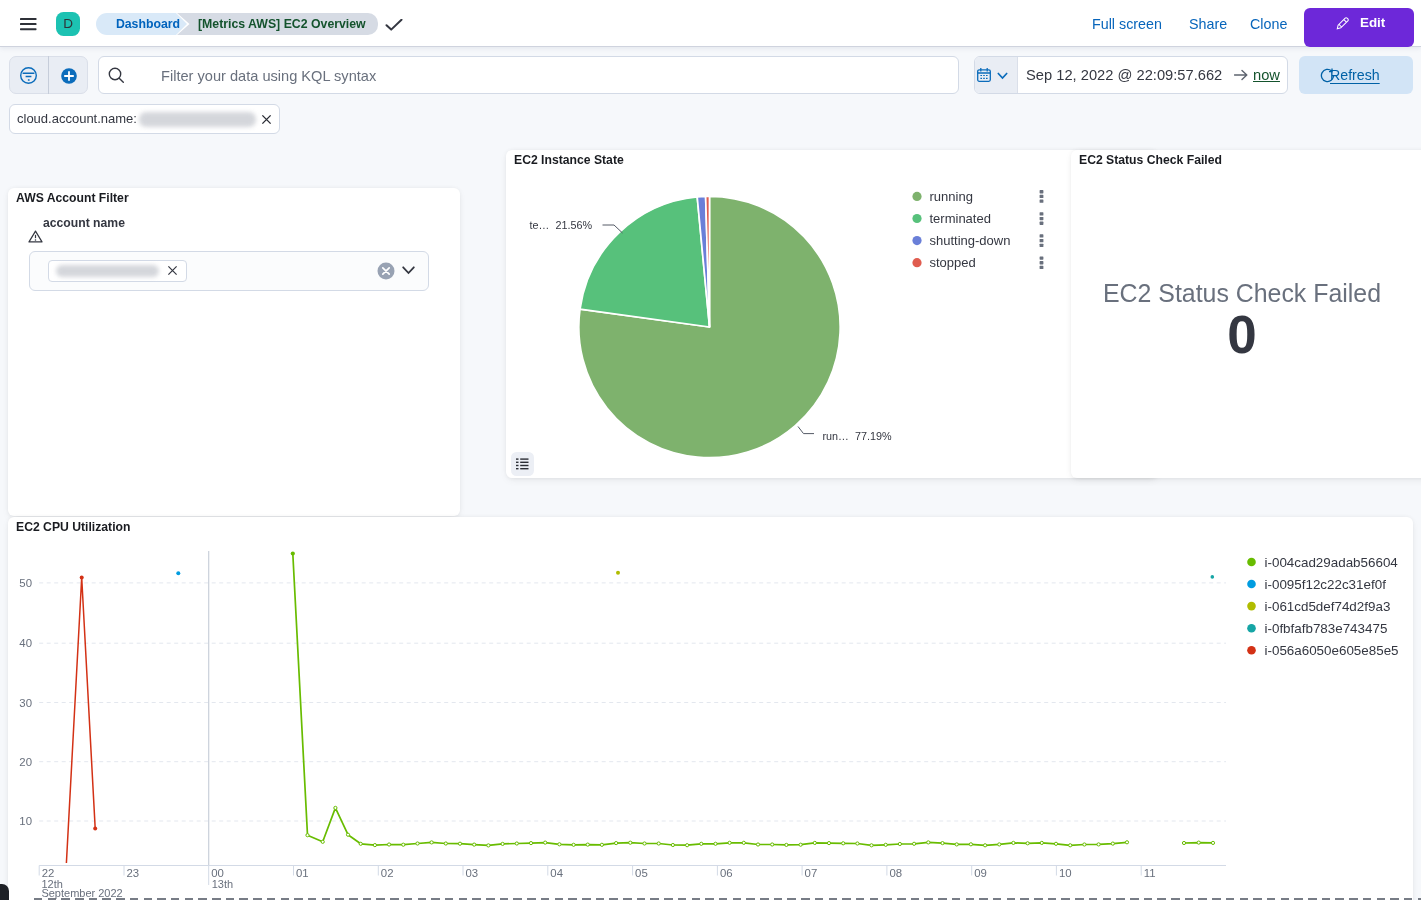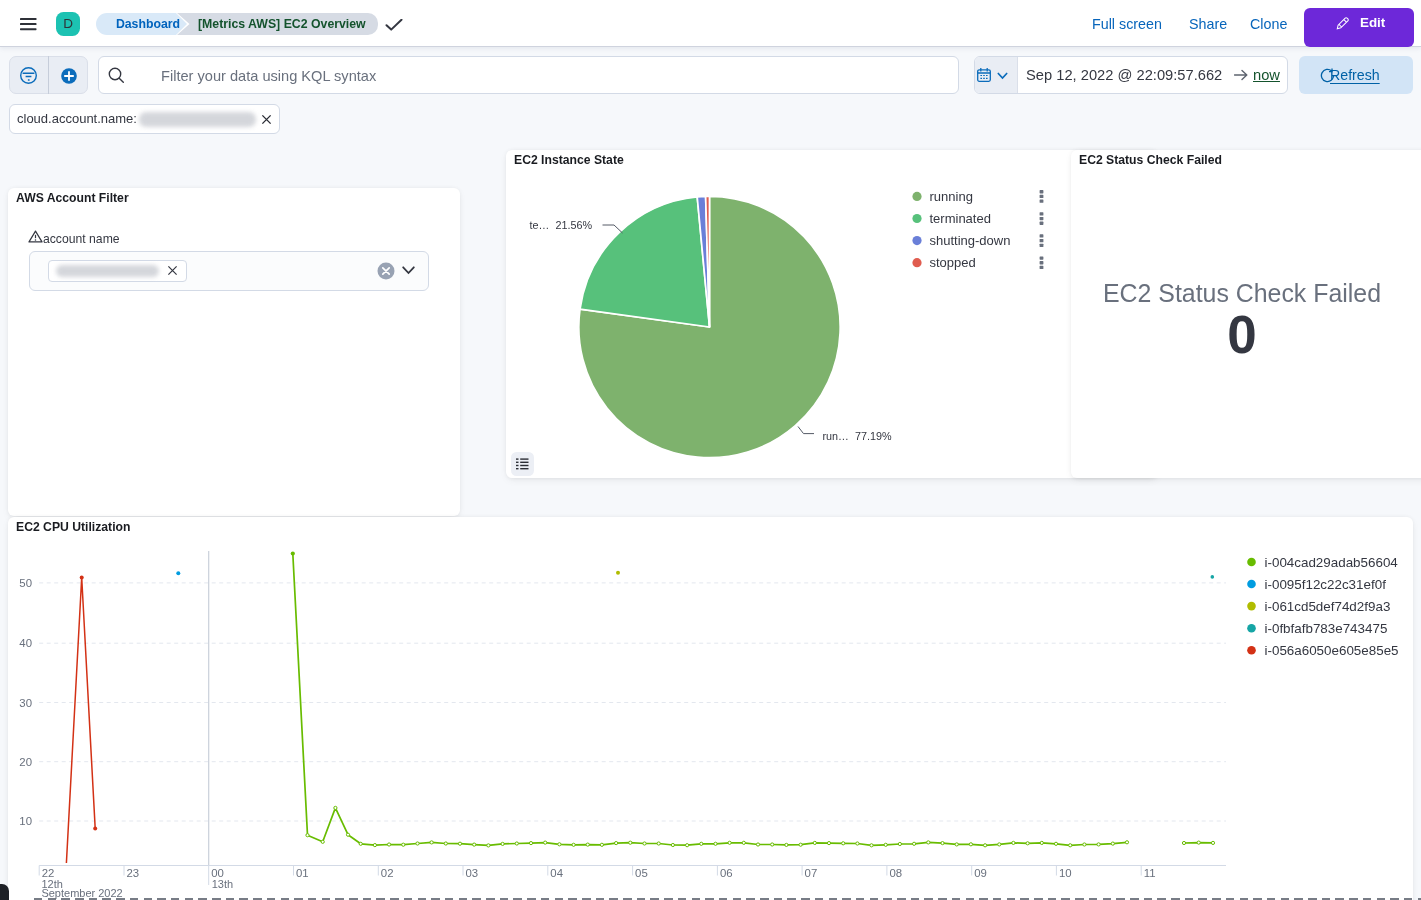--- a/index.html
+++ b/index.html
@@ -85,21 +85,21 @@
   <path d="M1.5 1.5 L10.5 10.5 M10.5 1.5 L1.5 10.5" stroke="#2a2d35" stroke-width="1.5"></path>
 </svg>
 
 <div class="panel" style="left:8px;top:150px;width:452px;height:328px;margin-top:38px;">
  <div class="ptitle">AWS Account Filter</div>
  <svg class="abs" style="left:20px;top:42px" width="15" height="13" viewBox="0 0 16 14">
    <path d="M8 1.2 L15 12.8 H1 Z" fill="none" stroke="#343741" stroke-width="1.3" stroke-linejoin="round"></path>
    <path d="M8 5.2 v3.6" stroke="#343741" stroke-width="1.3"></path>
    <circle cx="8" cy="10.8" r="0.85" fill="#343741"></circle>
  </svg>
- <div class="abs" style="left:35px;top:44px;font-size:12.2px;font-weight:400;color:#343741;">account name</div>
+ <div class="abs" style="left:35px;top:28px;font-size:12.2px;font-weight:700;color:#343741;">account name</div>
  <div class="abs" style="left:21px;top:63px;width:400px;height:40px;background:#fbfcfd;border:1px solid #d3dae6;border-radius:6px;"></div>
  <div class="abs" style="left:40px;top:72px;width:139px;height:22px;background:#fff;border:1px solid #d3dae6;border-radius:4px;"></div>
  <div class="abs" style="left:48px;top:77px;width:103px;height:12px;border-radius:6px;background:#c3c6cd;filter:blur(2.2px);opacity:.7;"></div>
  <svg class="abs" style="left:159px;top:77px" width="11" height="11" viewBox="0 0 11 11">
    <path d="M1.4 1.4 L9.6 9.6 M9.6 1.4 L1.4 9.6" stroke="#343741" stroke-width="1.2"></path>
  </svg>
  <svg class="abs" style="left:369px;top:74px" width="18" height="18" viewBox="0 0 18 18">
    <circle cx="9" cy="9" r="8.5" fill="#98a2b3"></circle>
    <path d="M5.8 5.8 L12.2 12.2 M12.2 5.8 L5.8 12.2" stroke="#fff" stroke-width="1.7" stroke-linecap="round"></path>
  </svg>

